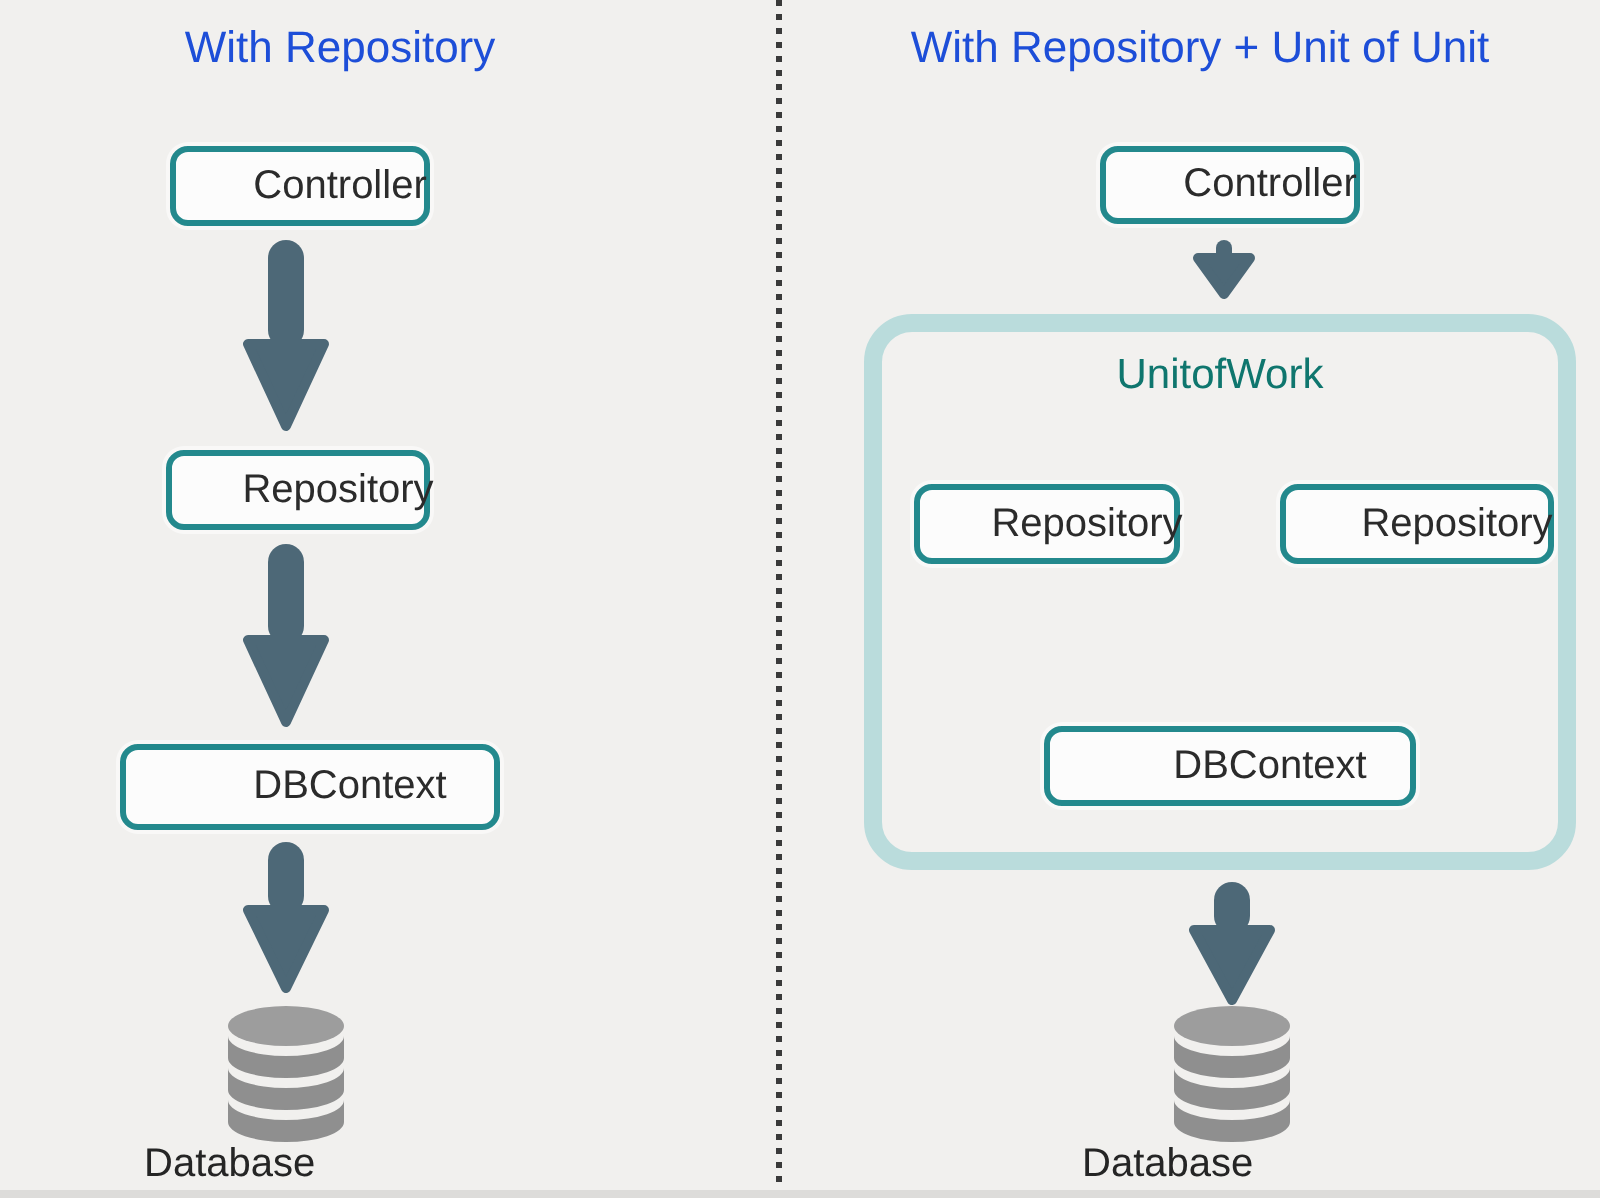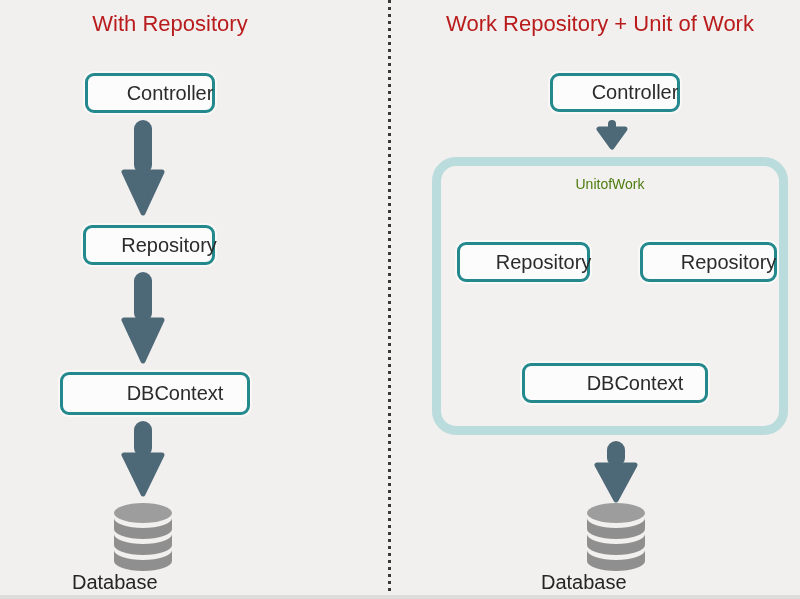--- a/index.html
+++ b/index.html
@@ -18,21 +18,21 @@
     position:absolute;
     left:388px;top:0;
     width:3px;height:599px;
     background:repeating-linear-gradient(to bottom,#3a3a3a 0 3px,transparent 3px 7px);
   }
   .panel-title{
     position:absolute;
     text-align:center;
     font-size:22px;
     font-weight:400;
-    color:#b91c1c;
+    color:#1d4ed8;
     white-space:nowrap;
   }
   .node{
     position:absolute;
     box-sizing:border-box;
     border:3px solid #23898d;
     border-radius:9px;
     background:#fcfcfc;
     display:flex;
     align-items:center;
@@ -50,22 +50,22 @@
     box-sizing:border-box;
     border:9px solid #badcdc;
     border-radius:24px;
     background:#f2f1ef;
   }
   .uow-label{
     position:absolute;
     left:0;top:10px;
     width:100%;
     text-align:center;
-    font-size:14px;
-    color:#4d7c0f;
+    font-size:21px;
+    color:#0f766e;
   }
   .db-icon{position:absolute;line-height:0;}
   .db-label{
     position:absolute;
     font-size:20px;
     color:#252525;
     white-space:nowrap;
   }
   .bottom-edge{
     position:absolute;
@@ -126,21 +126,21 @@
         <path d="M3,47 A29,10 0 0 0 61,47 L61,58 A29,10 0 0 1 3,58 Z" fill="#8f8f8f"></path>
       </svg>
     </span>
 
     <div class="db-label" style="left:72px;top:571px;width:150px;">Database</div>
 
   </section>
 
   <section>
 
-    <h2 class="panel-title" style="left:410px;top:11px;width:380px;margin:0;">Work Repository + Unit of Work</h2>
+    <h2 class="panel-title" style="left:410px;top:11px;width:380px;margin:0;">With Repository + Unit of Unit</h2>
 
     <div class="node" style="left:550px;top:73px;width:130px;height:39px;">
       <span>Controller</span>
     </div>
 
     <span class="arrow" style="left:596px;top:120px;">
       <svg width="32" height="31" viewBox="0 0 32 31">
         <rect x="12" y="0" width="8" height="12" rx="4" fill="#4d6877"></rect>
         <polygon points="3,9 29,9 16,27" fill="#4d6877" stroke="#4d6877" stroke-width="5" stroke-linejoin="round"></polygon>
       </svg>

